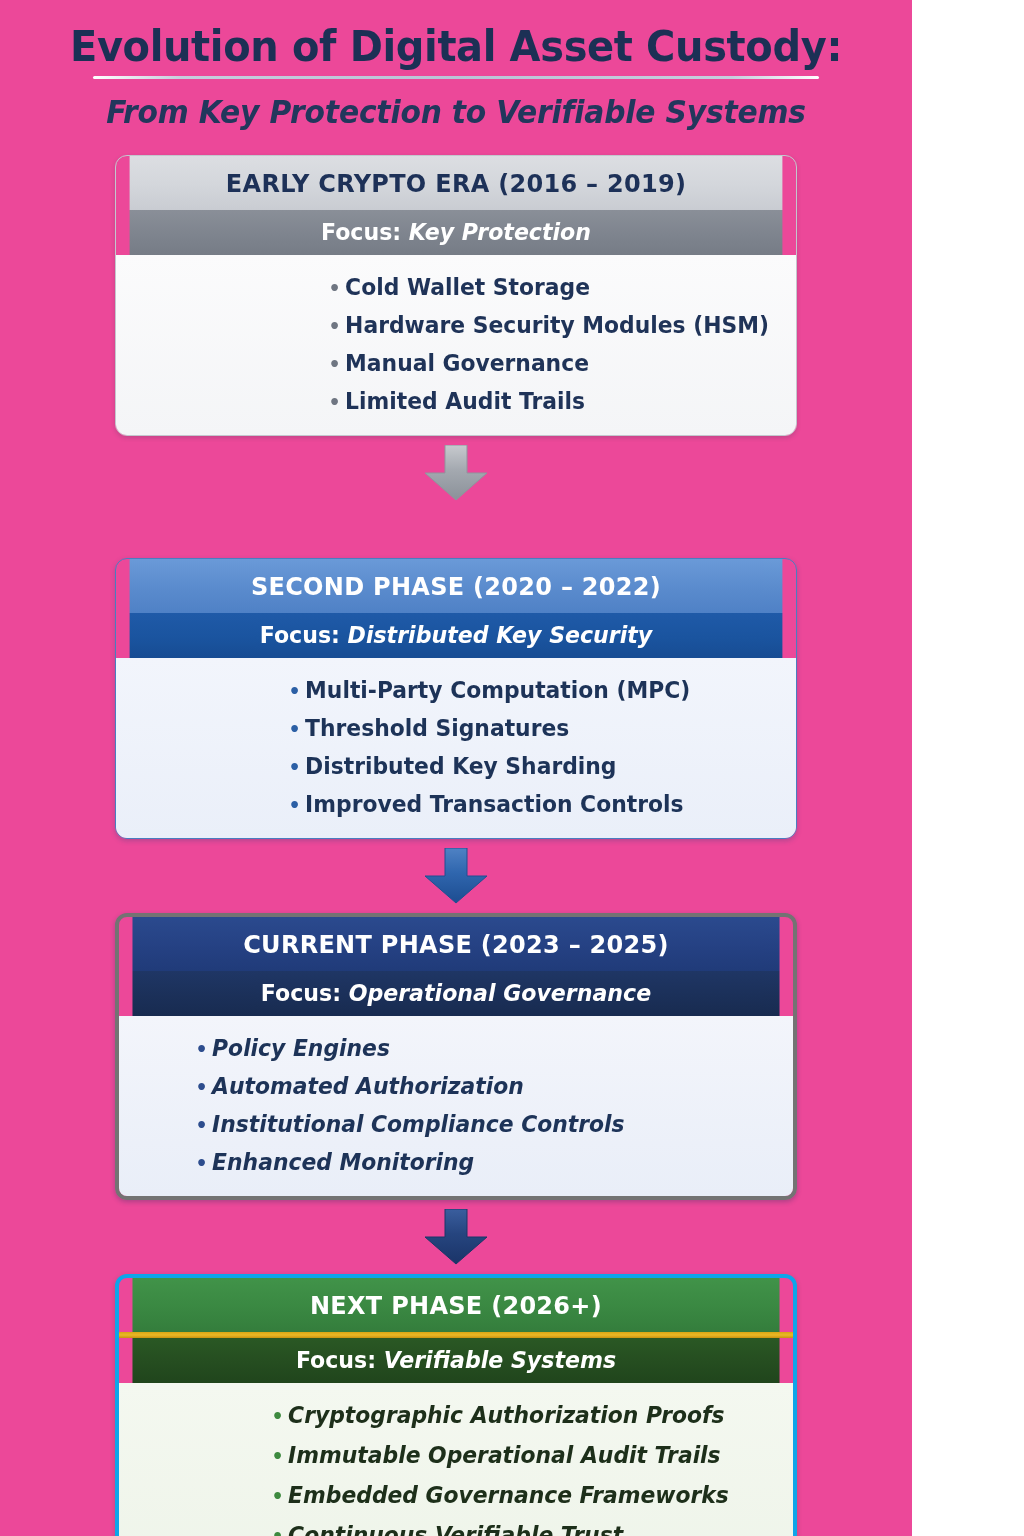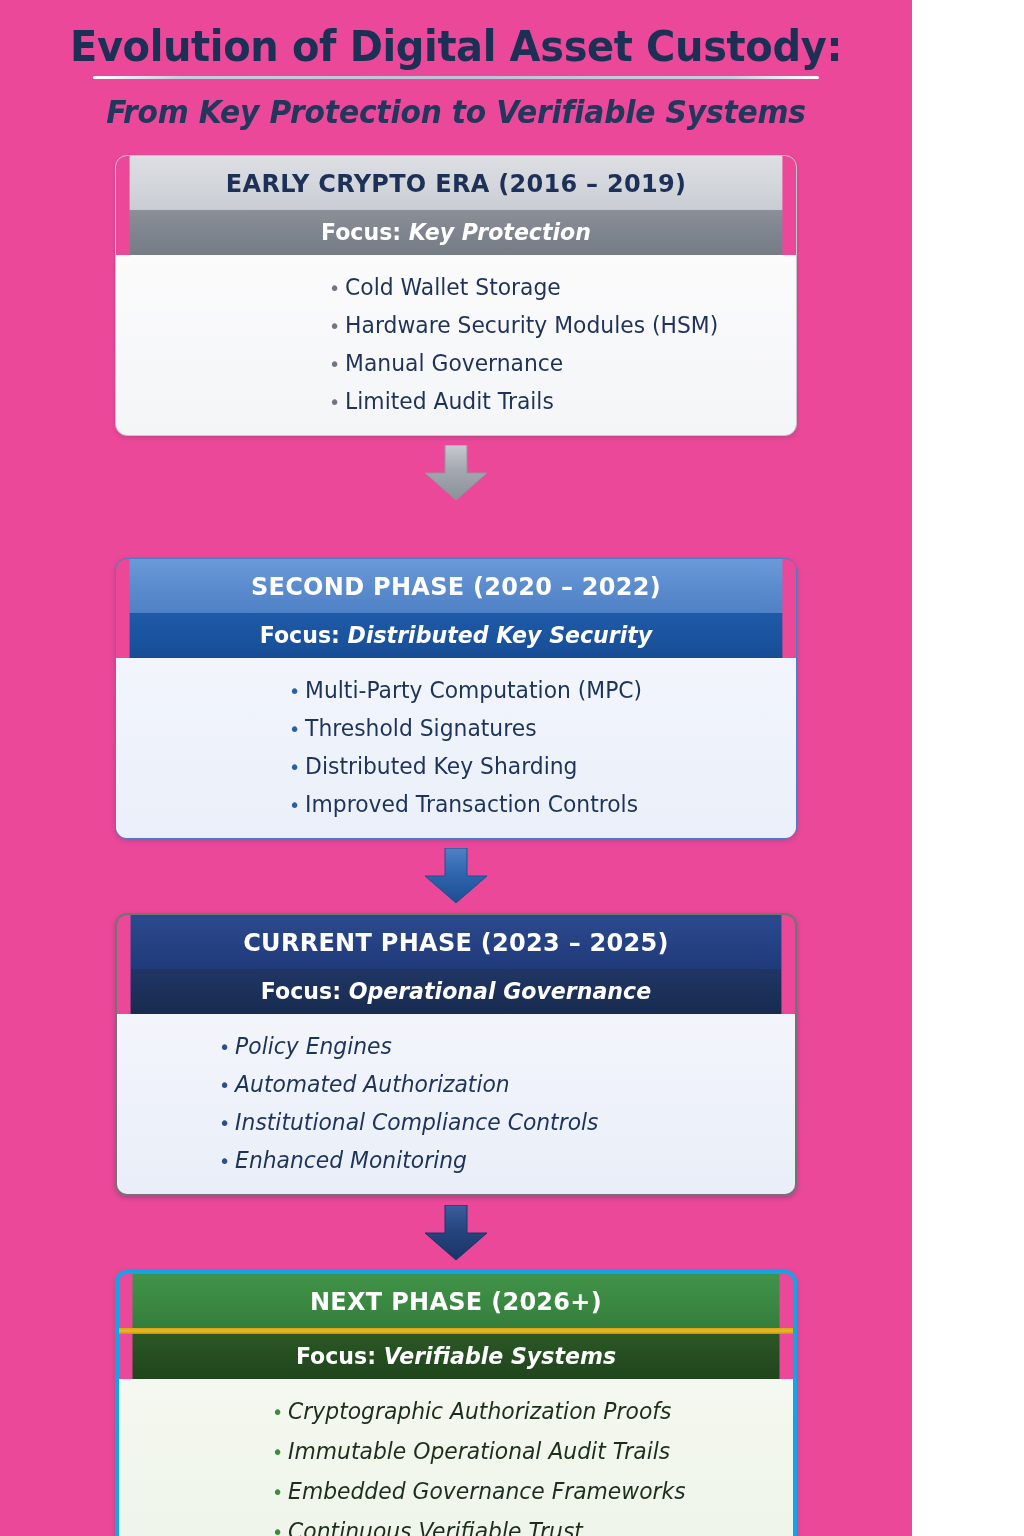--- a/index.html
+++ b/index.html
@@ -85,20 +85,21 @@
     font-size: 23px;
     padding: 9px 10px 10px 10px;
     color: #ffffff;
     transform: scaleX(0.96);
   }
   .card-focus .focus-value {
     font-style: italic;
   }
   .card-body {
     padding: 20px 0 22px 0;
+    font-weight: bold;
   }
   .bullets {
     list-style: none;
     margin: 0;
     padding: 0;
   }
   .bullets li {
     font-size: 23px;
     line-height: 1.0;
     padding: 0 0 0 0;
@@ -155,33 +156,33 @@
   }
   .card-2 .card-body {
     background: linear-gradient(to bottom, #f2f5fc 0%, #eaeff9 100%);
     padding-left: 172px;
   }
   .card-2 .bullets li { color: #1d3358; }
   .card-2 .bullets li .dot { color: #2b5fa5; }
 
   
   .card-3 {
-    border: 2px solid #737373;
+    border: 4px solid #737373;
     box-shadow: 0 2px 5px rgba(25,45,90,0.3);
   }
   .card-3 .card-head {
     background: linear-gradient(to bottom, #2b4a8e 0%, #254183 55%, #203b79 100%);
     color: #ffffff;
   }
   .card-3 .card-focus {
     background: linear-gradient(to bottom, #1f3665 0%, #1b3059 55%, #182b50 100%);
   }
   .card-3 .card-body {
     background: linear-gradient(to bottom, #f3f5fb 0%, #e9eef8 100%);
-    padding-left: 101px;
+    padding-left: 76px;
   }
   .card-3 .bullets li {
     color: #1d3358;
     font-style: italic;
   }
   .card-3 .bullets li .dot { color: #2d4d8e; font-style: normal; }
 
   
   .card-4 {
     border: 4px solid #0ea5e9;

